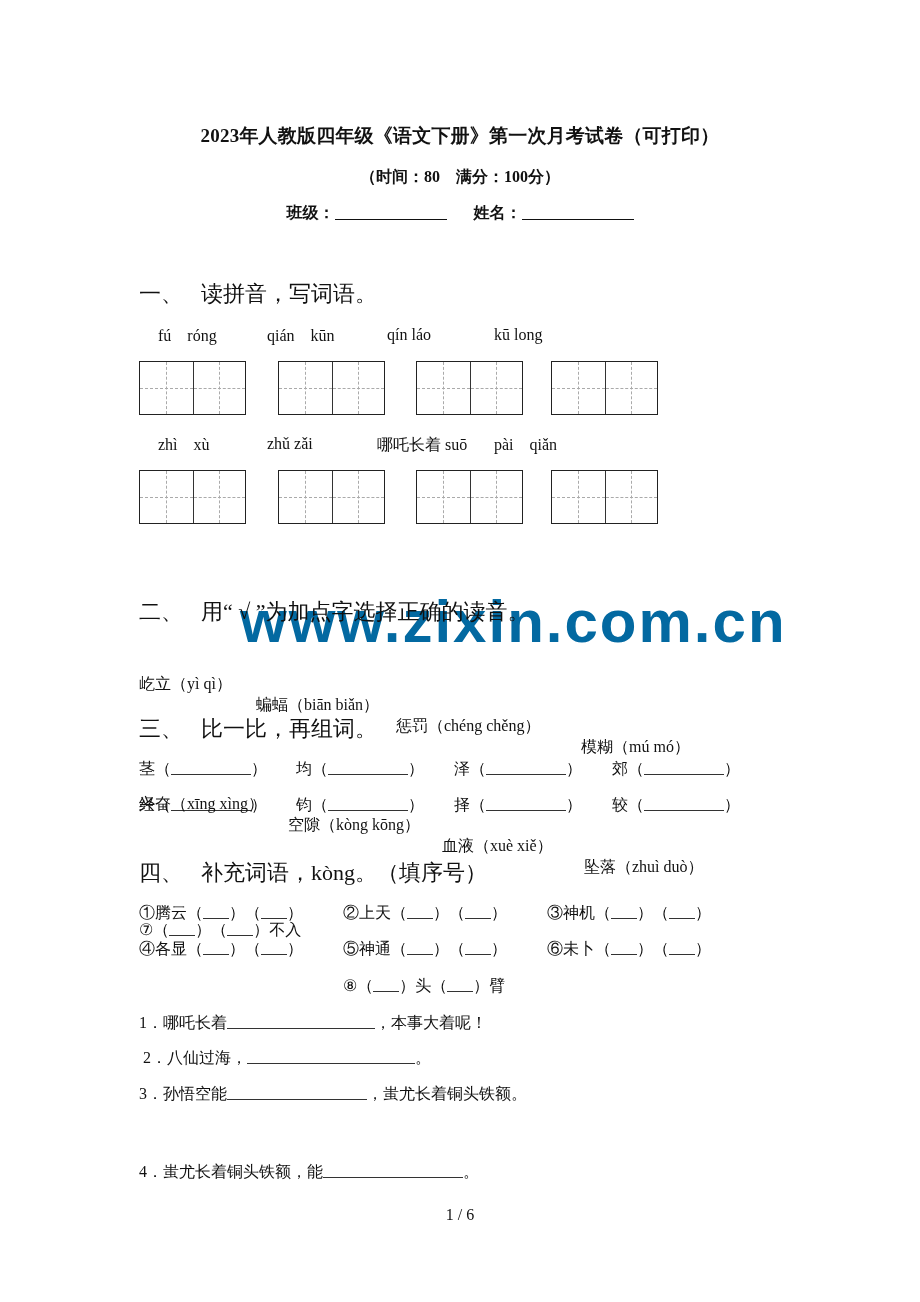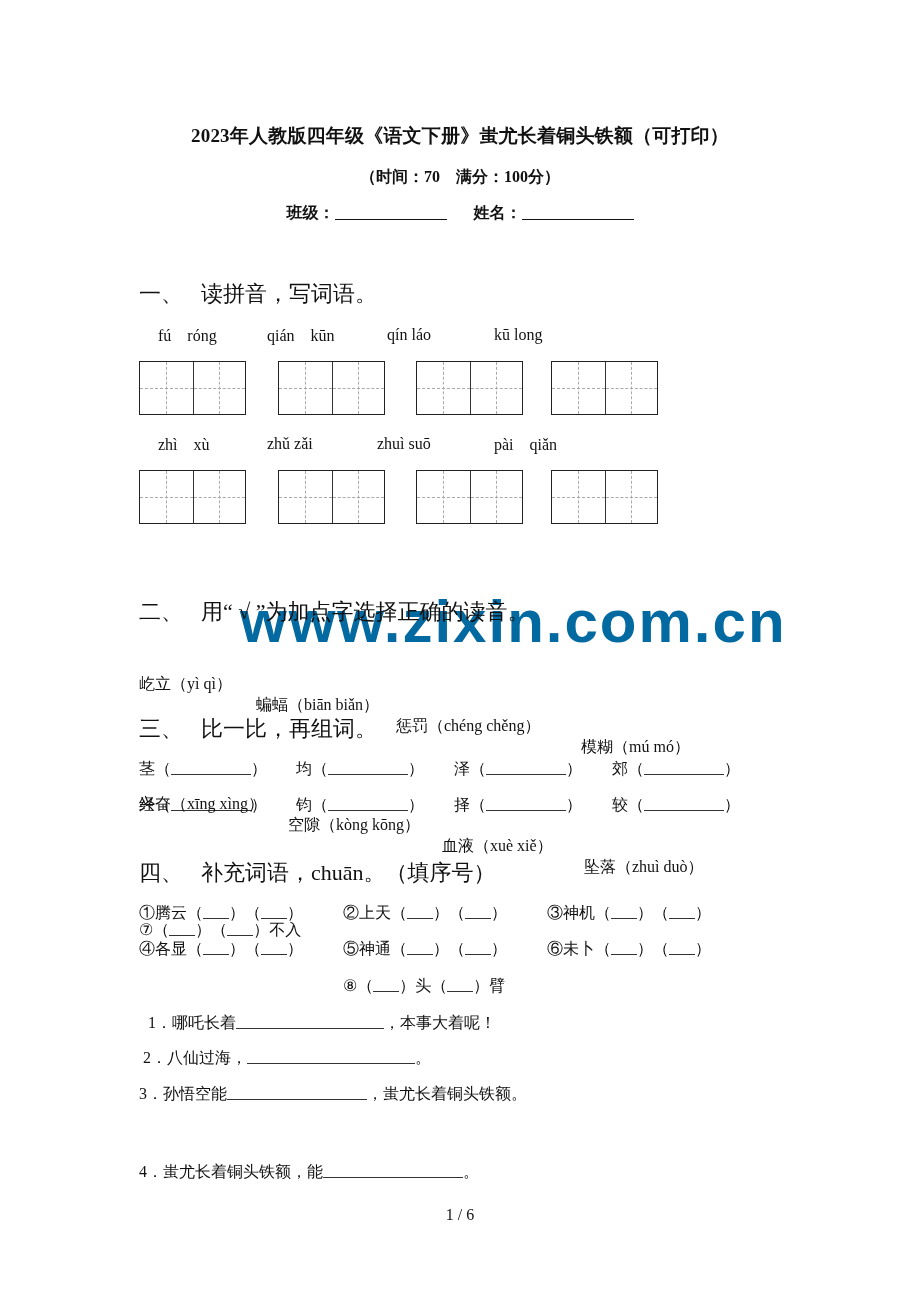--- a/index.html
+++ b/index.html
@@ -29,22 +29,22 @@
     .watermark { top: 587px; left: 240px; font-family: "Liberation Sans", "DejaVu Sans", sans-serif; font-size: 60px; color: #0369a1; letter-spacing: 2px; z-index: 0; font-weight: bold; }
     .layer { position: relative; z-index: 1; }
 
     .blank { display: inline-block; border-bottom: 1px solid #333; vertical-align: -1px; height: 14px; }
 
     .footer { top: 1206px; left: 0; width: 920px; text-align: center; font-size: 16px; }
   </style>
 </head>
 <body>
 
-<div class="abs title">2023年人教版四年级《语文下册》蚩尤长着铜头铁额（可打印）</div>
-<div class="abs subtitle">（时间：70　满分：100分）</div>
+<div class="abs title">2023年人教版四年级《语文下册》第一次月考试卷（可打印）</div>
+<div class="abs subtitle">（时间：80　满分：100分）</div>
 <div class="abs classline">
   <span>班级：</span><span class="uline" style="width:112px"></span>
   <span style="margin-left:23px">姓名：</span><span class="uline" style="width:112px"></span>
 </div>
 
 <div class="abs watermark">www.zixin.com.cn</div>
 
 <div class="abs section-heading layer" style="top:279px">
   <span class="num">一、</span><span>读拼音，写词语。</span>
 </div>
@@ -66,21 +66,21 @@
     <div class="tian-cell"></div>
     <div class="tian-cell"></div>
   </div>
 <div class="tian-box" style="top:361px; left:551px">
     <div class="tian-cell"></div>
     <div class="tian-cell"></div>
   </div>
 
 <div class="abs pinyin" style="top:435px; left:158px">zhì　xù</div>
 <div class="abs pinyin" style="top:435px; left:267px">zhǔ zǎi</div>
-<div class="abs pinyin" style="top:435px; left:377px">zhuì suō</div>
+<div class="abs pinyin" style="top:435px; left:377px">哪吒长着 suō</div>
 <div class="abs pinyin" style="top:435px; left:494px">pài　qiǎn</div>
 
 <div class="tian-box" style="top:470px; left:139px">
     <div class="tian-cell"></div>
     <div class="tian-cell"></div>
   </div>
 <div class="tian-box" style="top:470px; left:278px">
     <div class="tian-cell"></div>
     <div class="tian-cell"></div>
   </div>
@@ -115,32 +115,32 @@
 <div class="abs row-text" style="top:759px; left:296px"><span>均</span><span>（</span><span class="blank" style="width:80px"></span><span>）</span></div>
 <div class="abs row-text" style="top:759px; left:454px"><span>泽</span><span>（</span><span class="blank" style="width:80px"></span><span>）</span></div>
 <div class="abs row-text" style="top:759px; left:612px"><span>郊</span><span>（</span><span class="blank" style="width:80px"></span><span>）</span></div>
 
 <div class="abs row-text" style="top:795px; left:139px"><span>经</span><span>（</span><span class="blank" style="width:80px"></span><span>）</span></div>
 <div class="abs row-text" style="top:795px; left:296px"><span>钧</span><span>（</span><span class="blank" style="width:80px"></span><span>）</span></div>
 <div class="abs row-text" style="top:795px; left:454px"><span>择</span><span>（</span><span class="blank" style="width:80px"></span><span>）</span></div>
 <div class="abs row-text" style="top:795px; left:612px"><span>较</span><span>（</span><span class="blank" style="width:80px"></span><span>）</span></div>
 
 <div class="abs section-heading" style="top:858px">
-  <span class="num">四、</span><span>补充词语，chuān。（填序号）</span>
+  <span class="num">四、</span><span>补充词语，kòng。（填序号）</span>
 </div>
 
 <div class="abs row-text" style="top:903px; left:139px"><span>①腾云</span><span>（</span><span class="blank" style="width:26px"></span><span>）</span><span>（</span><span class="blank" style="width:26px"></span><span>）</span></div>
 <div class="abs row-text" style="top:903px; left:343px"><span>②上天</span><span>（</span><span class="blank" style="width:26px"></span><span>）</span><span>（</span><span class="blank" style="width:26px"></span><span>）</span></div>
 <div class="abs row-text" style="top:903px; left:547px"><span>③神机</span><span>（</span><span class="blank" style="width:26px"></span><span>）</span><span>（</span><span class="blank" style="width:26px"></span><span>）</span></div>
 
 <div class="abs row-text" style="top:939px; left:139px"><span>④各显</span><span>（</span><span class="blank" style="width:26px"></span><span>）</span><span>（</span><span class="blank" style="width:26px"></span><span>）</span></div>
 <div class="abs row-text" style="top:939px; left:343px"><span>⑤神通</span><span>（</span><span class="blank" style="width:26px"></span><span>）</span><span>（</span><span class="blank" style="width:26px"></span><span>）</span></div>
 <div class="abs row-text" style="top:939px; left:547px"><span>⑥未卜</span><span>（</span><span class="blank" style="width:26px"></span><span>）</span><span>（</span><span class="blank" style="width:26px"></span><span>）</span></div>
 
 <div class="abs row-text" style="top:920px; left:139px"><span>⑦</span><span>（</span><span class="blank" style="width:26px"></span><span>）</span><span>（</span><span class="blank" style="width:26px"></span><span>）</span><span>不入</span></div>
 <div class="abs row-text" style="top:976px; left:343px"><span>⑧</span><span>（</span><span class="blank" style="width:26px"></span><span>）</span><span>头</span><span>（</span><span class="blank" style="width:26px"></span><span>）</span><span>臂</span></div>
 
-<div class="abs row-text" style="top:1013px; left:148px"><span>1．哪吒长着</span><span class="blank" style="width:148px"></span><span>，本事大着呢！</span></div>
+<div class="abs row-text" style="top:1013px; left:139px"><span>1．哪吒长着</span><span class="blank" style="width:148px"></span><span>，本事大着呢！</span></div>
 <div class="abs row-text" style="top:1048px; left:143px"><span>2．八仙过海，</span><span class="blank" style="width:168px"></span><span>。</span></div>
 <div class="abs row-text" style="top:1084px; left:139px"><span>3．孙悟空能</span><span class="blank" style="width:140px"></span><span>，蚩尤长着铜头铁额。</span></div>
 <div class="abs row-text" style="top:1162px; left:139px"><span>4．蚩尤长着铜头铁额，能</span><span class="blank" style="width:140px"></span><span>。</span></div>
 
 <div class="abs footer">1 / 6</div>
 
 </body></html>

